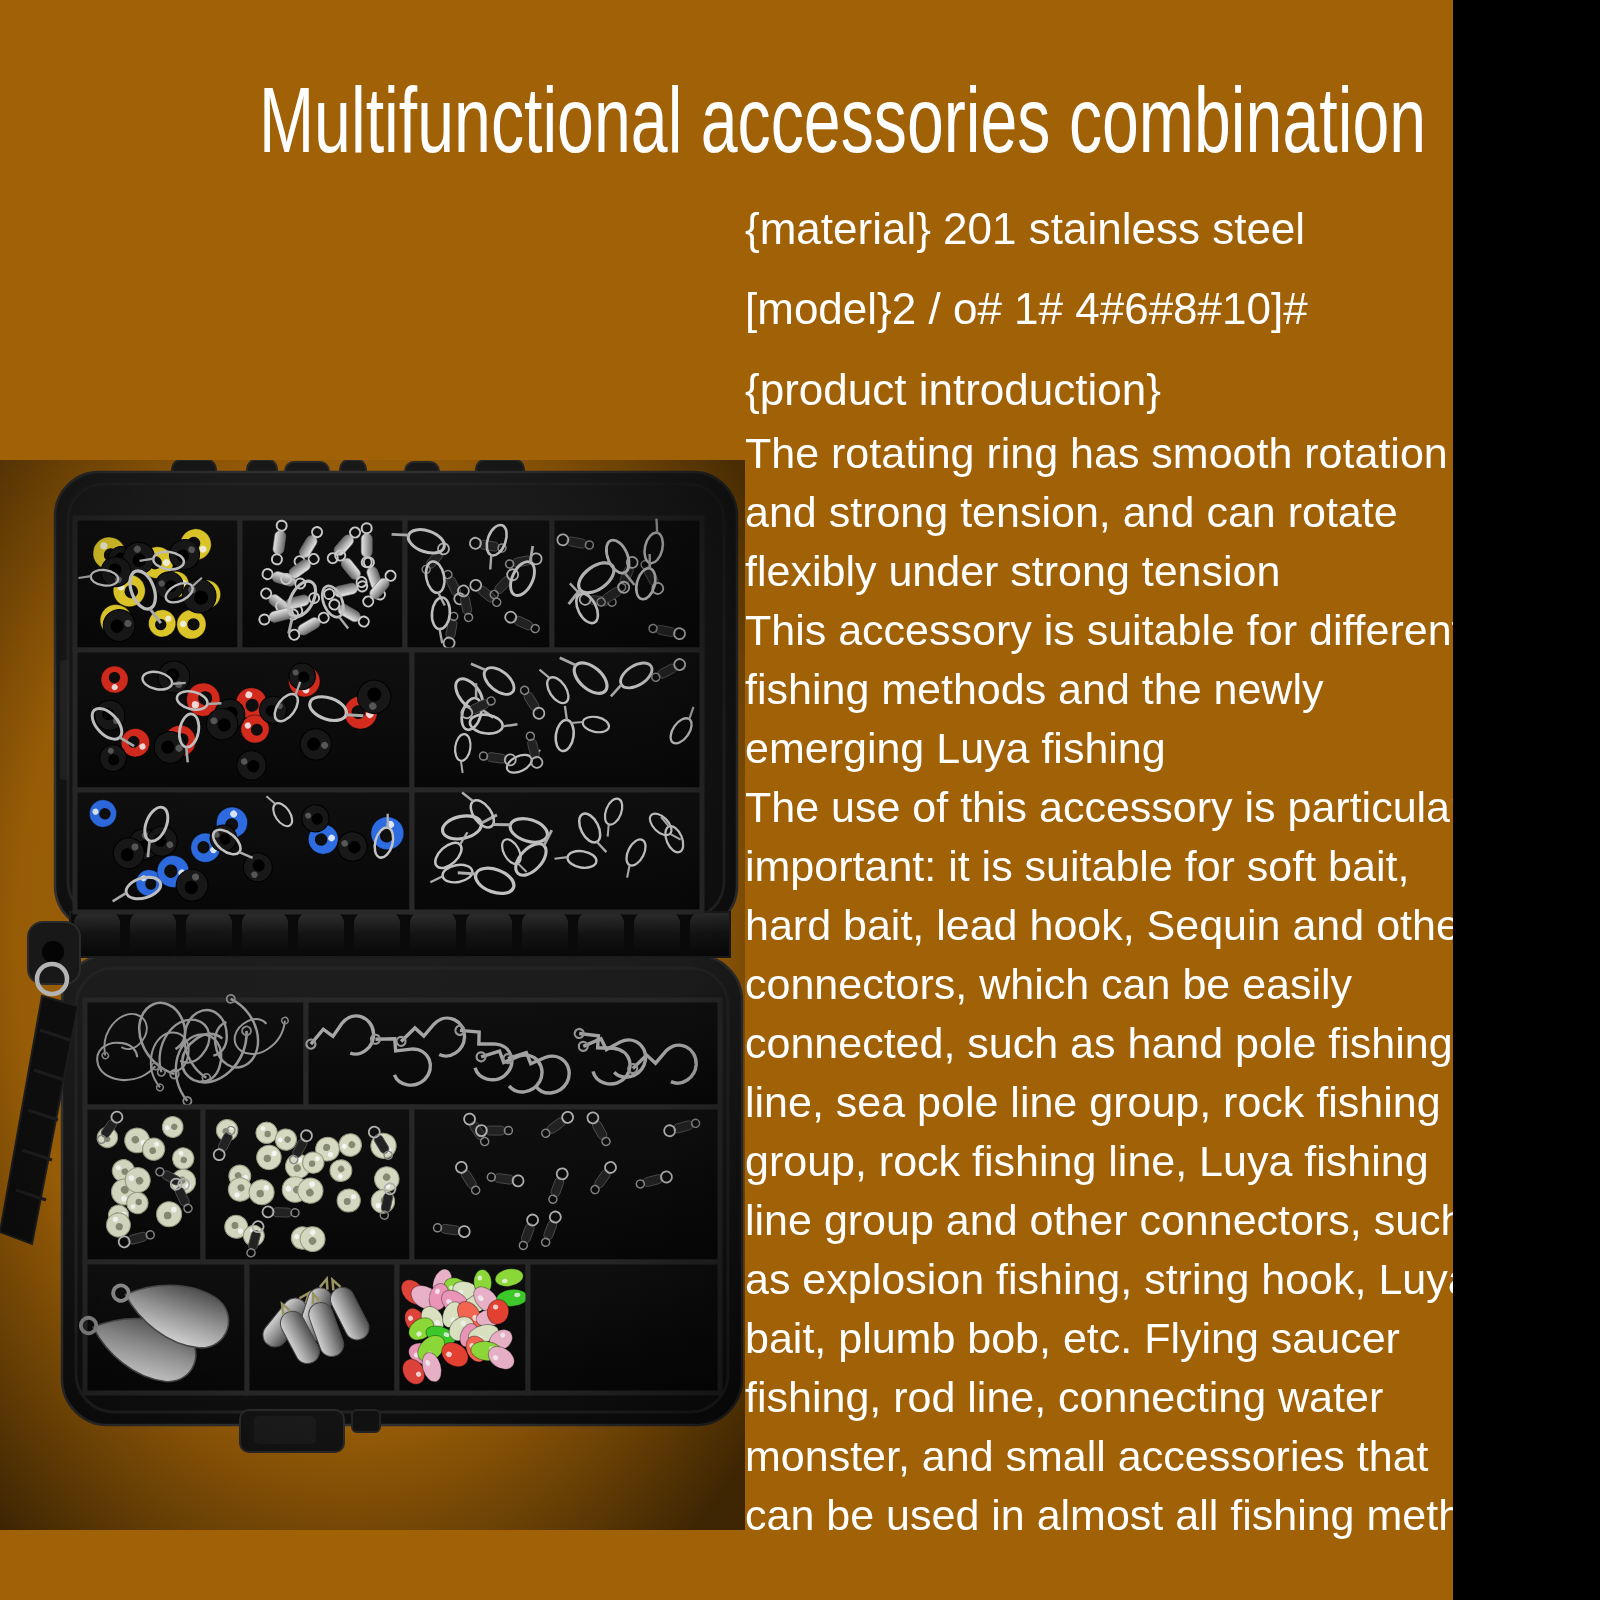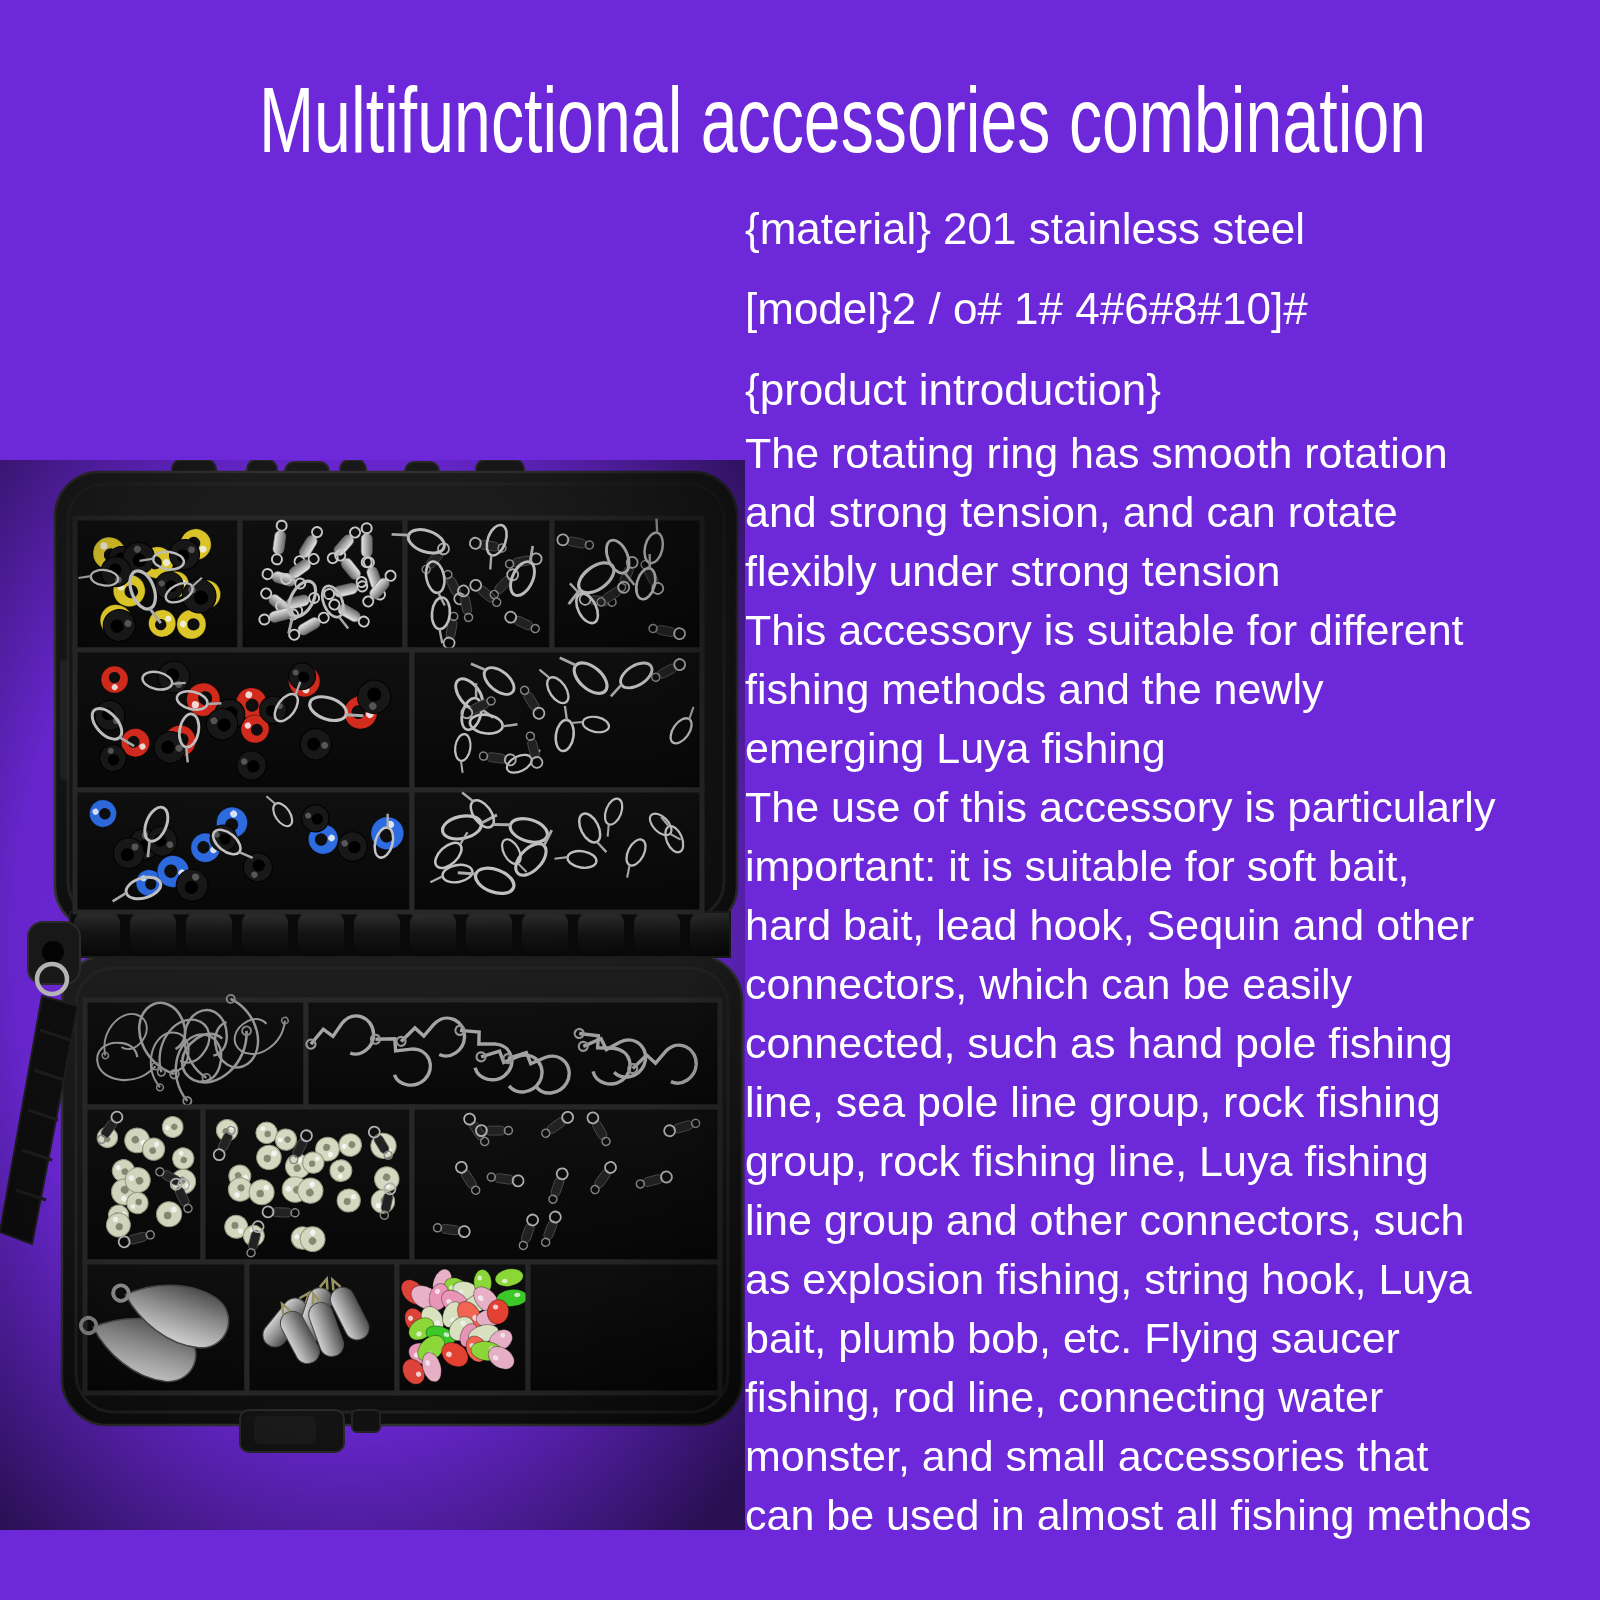--- a/index.html
+++ b/index.html
@@ -1,16 +1,16 @@
 <!DOCTYPE html>
 <html><head>
 <meta charset="utf-8">
 <style>
   html,body{margin:0;padding:0;background:#000;}
-  .stage{position:relative;width:1600px;height:1600px;background:#6d28d9;overflow:hidden;
+  .stage{position:relative;width:1453px;height:1600px;background:#a16207;overflow:hidden;
          font-family:"Liberation Sans",sans-serif;color:#fff;}
   .title-wrap{position:absolute;left:32px;top:72px;width:1600px;text-align:center;}
   .title-inner{display:inline-block;font-size:92px;font-weight:400;line-height:1.05;white-space:nowrap;
                transform:scaleX(0.72);transform-origin:center top;color:#fff;}
   .specs{position:absolute;left:745px;top:205px;width:860px;}
   .spec{font-size:44px;line-height:1.1;margin-bottom:32px;color:#fff;}
   .desc{position:absolute;left:745px;top:424px;width:862px;}
   .desc p{margin:0;font-size:43px;line-height:59px;white-space:pre-line;color:#fff;}
   #photo{position:absolute;left:0;top:460px;width:745px;height:1070px;}
 </style>

